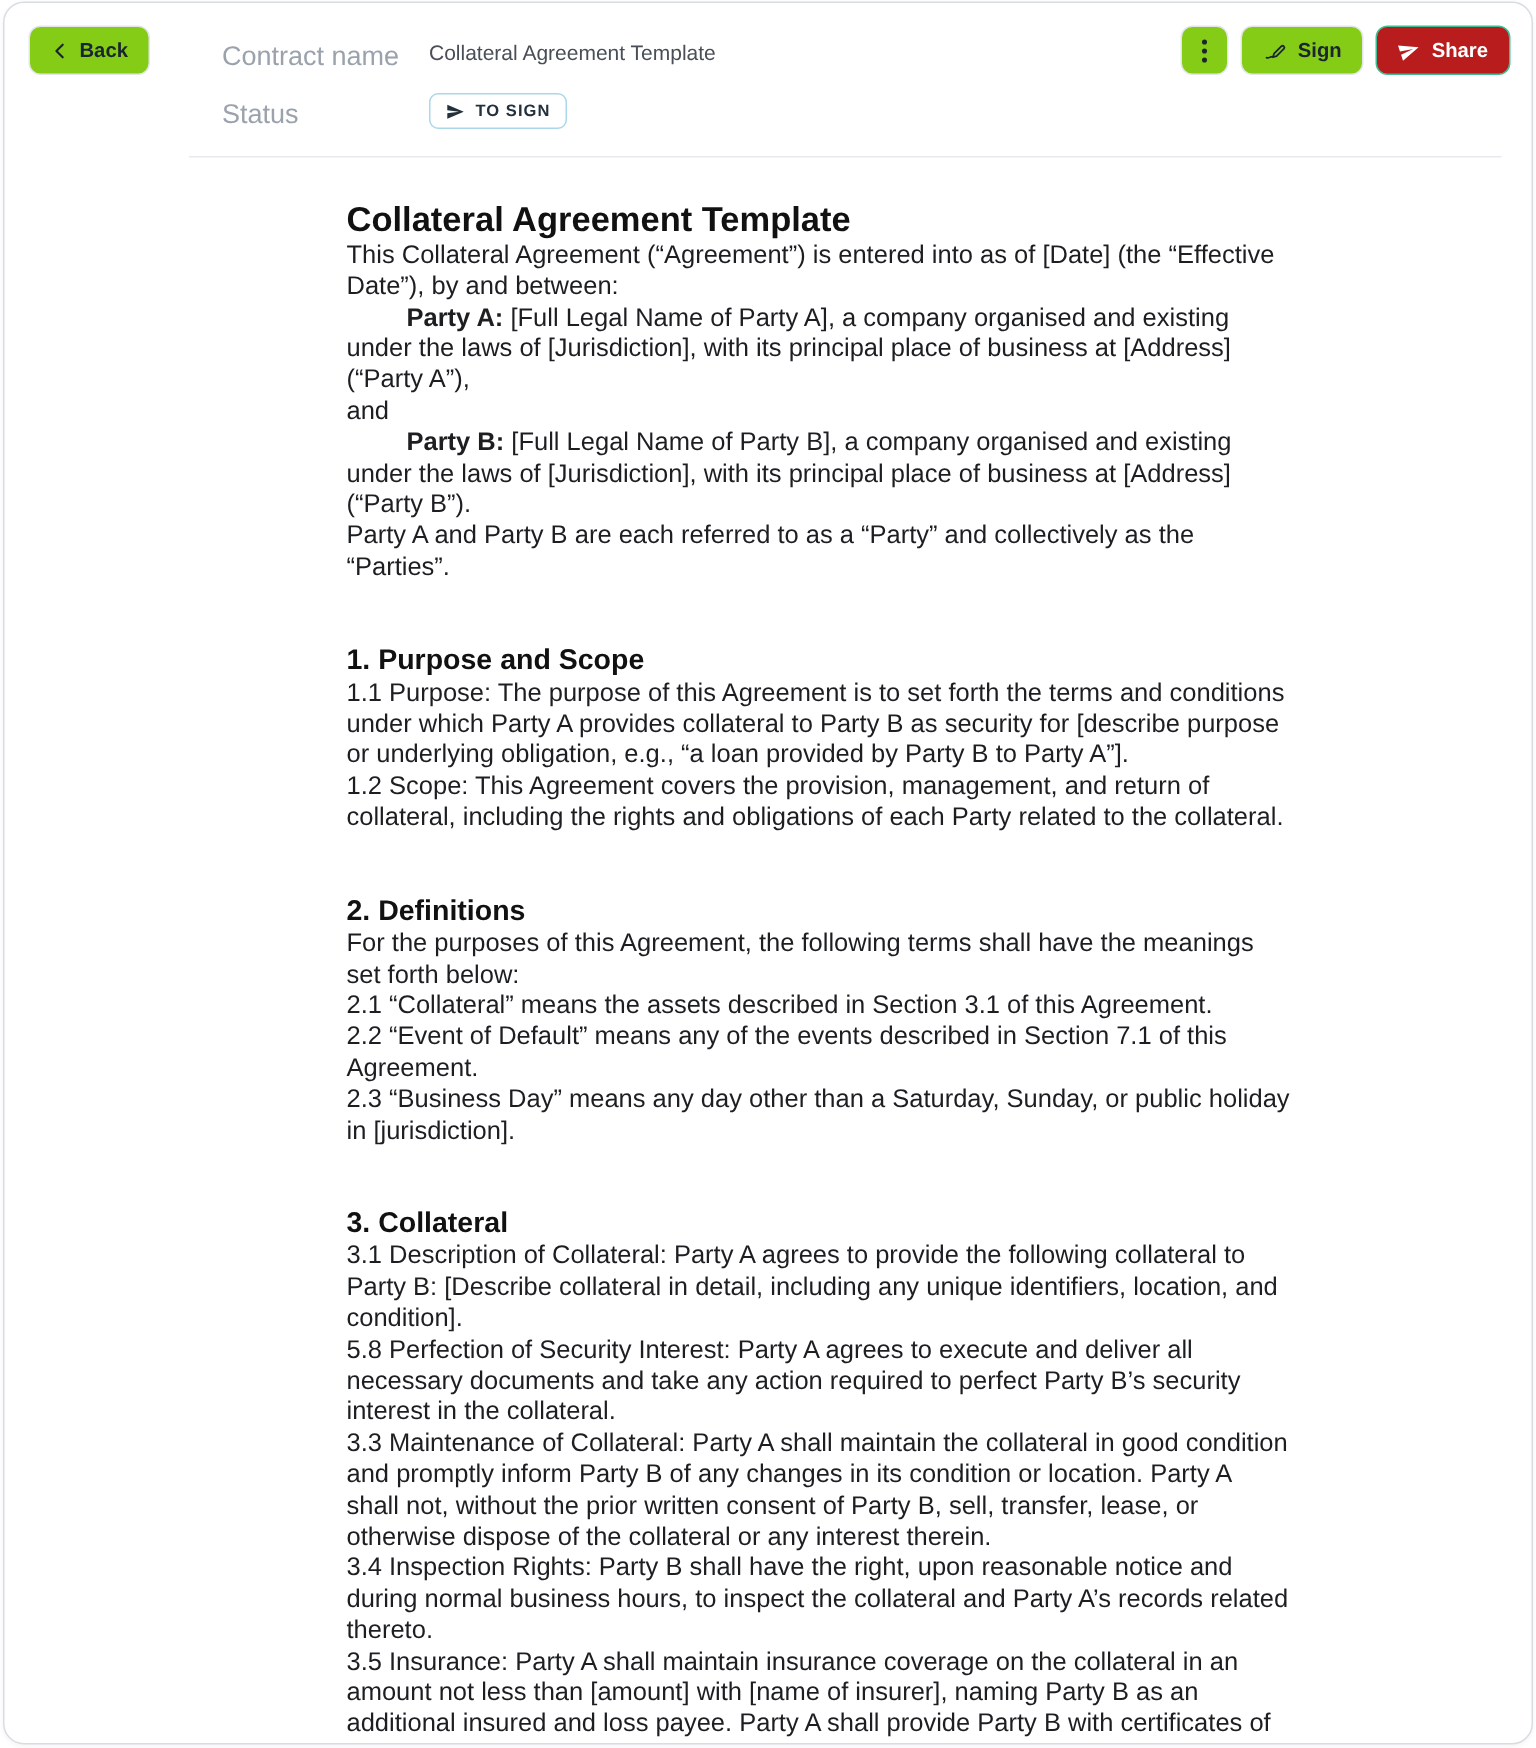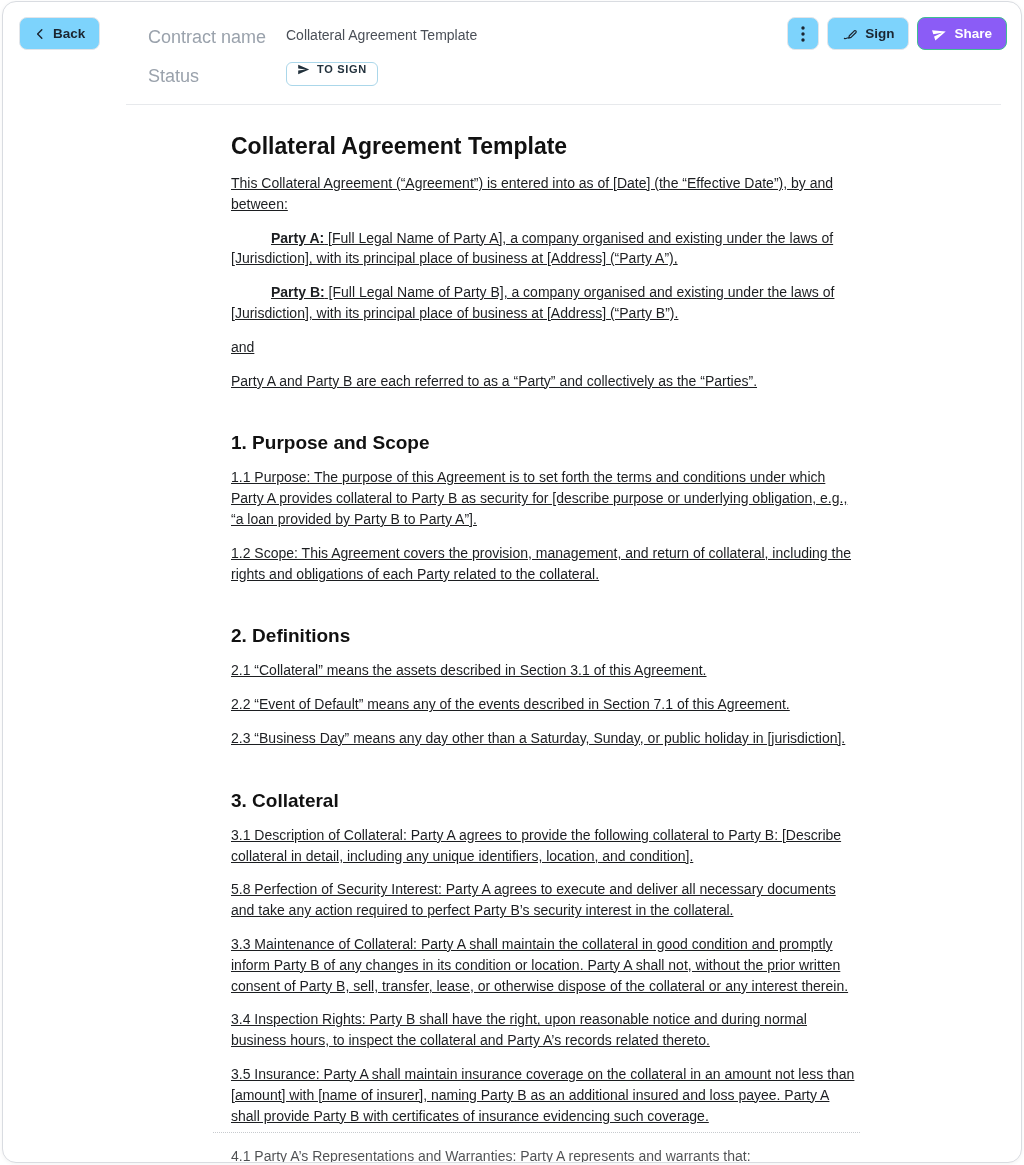--- a/index.html
+++ b/index.html
@@ -7,43 +7,43 @@
   .card {
     position: absolute; left: 2px; top: 1px; width: 1020px; height: 1162px;
     background: #fff; border: 1px solid #d9dce1; border-radius: 14px;
     overflow: hidden; box-shadow: 0 1px 4px rgba(0,0,0,0.05);
   }
   
   .hdr { position: relative; height: 103px; }
   .hdr-divider { position: absolute; left: 123px; right: 20px; bottom: 0; border-top: 1px solid #e7e9ec; }
   .btn {
     display: inline-flex; align-items: center; justify-content: center; gap: 7px;
-    height: 33px; background: #7dd3fc; border: 1px solid #e3e5e9; border-radius: 8px;
+    height: 33px; background: #84cc16; border: 1px solid #e3e5e9; border-radius: 8px;
     font-size: 13.5px; font-weight: 600; color: #1b2530; cursor: pointer; padding: 0 14px;
   }
   .back-btn { position: absolute; left: 16px; top: 15px; }
   .hdr-label { position: absolute; left: 145px; font-size: 18px; color: #9aa2ac; }
   .hdr-label.row1 { top: 25px; }
   .hdr-label.row2 { top: 64px; }
   .hdr-title { position: absolute; left: 283px; top: 25px; font-size: 14px; color: #4a4f57; }
   .right-cluster { position: absolute; right: 14px; top: 15px; display: flex; gap: 8px; margin-left: 14px; }
   .kebab-btn { width: 32px; padding: 0; }
-  .share-btn { background: #8b5cf6; border-color: #3fbe92; color: #fff; }
+  .share-btn { background: #b91c1c; border-color: #3fbe92; color: #fff; }
   .status-badge {
     position: absolute; left: 283px; top: 60px;
-    display: inline-flex; gap: 7px; height: 24px; padding: 0 10px;
+    display: inline-flex; align-items: center; gap: 7px; height: 24px; padding: 0 10px;
     border: 1px solid #abd7ea; border-radius: 6px; background: #fff;
     font-size: 11px; font-weight: 700; letter-spacing: 0.7px; color: #22313c; cursor: default;
   }
   .icon { display: inline-flex; flex: none; }
   
   .doc { position: relative; margin: 0 0 0 228px; width: 629px; color: #1c1e21; }
   .doc h1 { margin-top: 27px; font-size: 23px; line-height: 28px; font-weight: 700; color: #111; }
   .doc h2 { margin-top: 40px; font-size: 19px; line-height: 23px; font-weight: 700; color: #111; }
-  .doc p  { margin-top: 13px; font-size: 14px; line-height: 20.8px; text-decoration: underline; }
+  .doc p  { font-size: 17px; line-height: 20.8px; }
   .doc p b { font-weight: 700; padding-left: 40px; }
   .page-break { margin: 6px 0 0 -18px; width: calc(100% + 18px); border: none; border-top: 1px dotted #c7cace; height: 0; }
   .after-break { margin-top: 4px; }
   .fade-0 { opacity: 0.78; }
 </style>
 </head>
 <body>
 
 <div class="card">
 
@@ -104,31 +104,32 @@
     <div class="hdr-divider"></div>
   </div>
 
   <div class="doc">
     <h1>Collateral Agreement Template</h1>
 
     <p>This Collateral Agreement (“Agreement”) is entered into as of [Date] (the “Effective Date”), by and between:</p>
 
     <p><b>Party A:</b><span> [Full Legal Name of Party A], a company organised and existing under the laws of [Jurisdiction], with its principal place of business at [Address] (“Party A”),</span></p>
 
+    <p>and</p>
+
     <p><b>Party B:</b><span> [Full Legal Name of Party B], a company organised and existing under the laws of [Jurisdiction], with its principal place of business at [Address] (“Party B”).</span></p>
-
-    <p>and</p>
 
     <p>Party A and Party B are each referred to as a “Party” and collectively as the “Parties”.</p>
 
     <h2>1. Purpose and Scope</h2>
     <p>1.1 Purpose: The purpose of this Agreement is to set forth the terms and conditions under which Party A provides collateral to Party B as security for [describe purpose or underlying obligation, e.g., “a loan provided by Party B to Party A”].</p>
     <p>1.2 Scope: This Agreement covers the provision, management, and return of collateral, including the rights and obligations of each Party related to the collateral.</p>
 
     <h2>2. Definitions</h2>
+    <p>For the purposes of this Agreement, the following terms shall have the meanings set forth below:</p>
     <p>2.1 “Collateral” means the assets described in Section 3.1 of this Agreement.</p>
     <p>2.2 “Event of Default” means any of the events described in Section 7.1 of this Agreement.</p>
     <p>2.3 “Business Day” means any day other than a Saturday, Sunday, or public holiday in [jurisdiction].</p>
 
     <h2>3. Collateral</h2>
     <p>3.1 Description of Collateral: Party A agrees to provide the following collateral to Party B: [Describe collateral in detail, including any unique identifiers, location, and condition].</p>
     <p>5.8 Perfection of Security Interest: Party A agrees to execute and deliver all necessary documents and take any action required to perfect Party B’s security interest in the collateral.</p>
     <p>3.3 Maintenance of Collateral: Party A shall maintain the collateral in good condition and promptly inform Party B of any changes in its condition or location. Party A shall not, without the prior written consent of Party B, sell, transfer, lease, or otherwise dispose of the collateral or any interest therein.</p>
     <p>3.4 Inspection Rights: Party B shall have the right, upon reasonable notice and during normal business hours, to inspect the collateral and Party A’s records related thereto.</p>
     <p>3.5 Insurance: Party A shall maintain insurance coverage on the collateral in an amount not less than [amount] with [name of insurer], naming Party B as an additional insured and loss payee. Party A shall provide Party B with certificates of insurance evidencing such coverage.</p>

